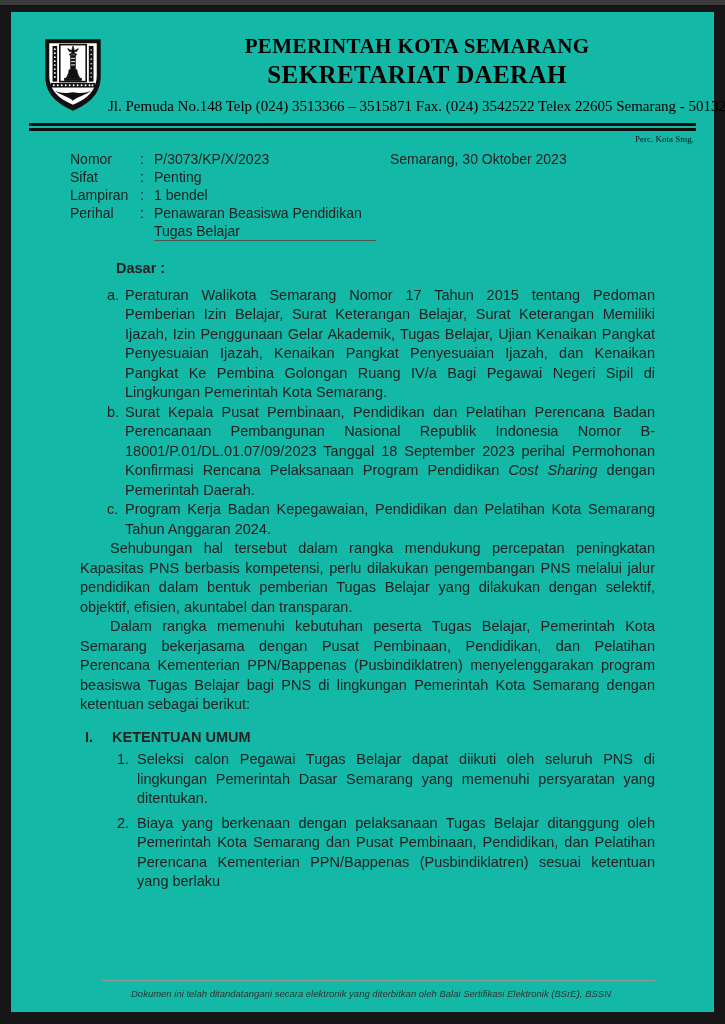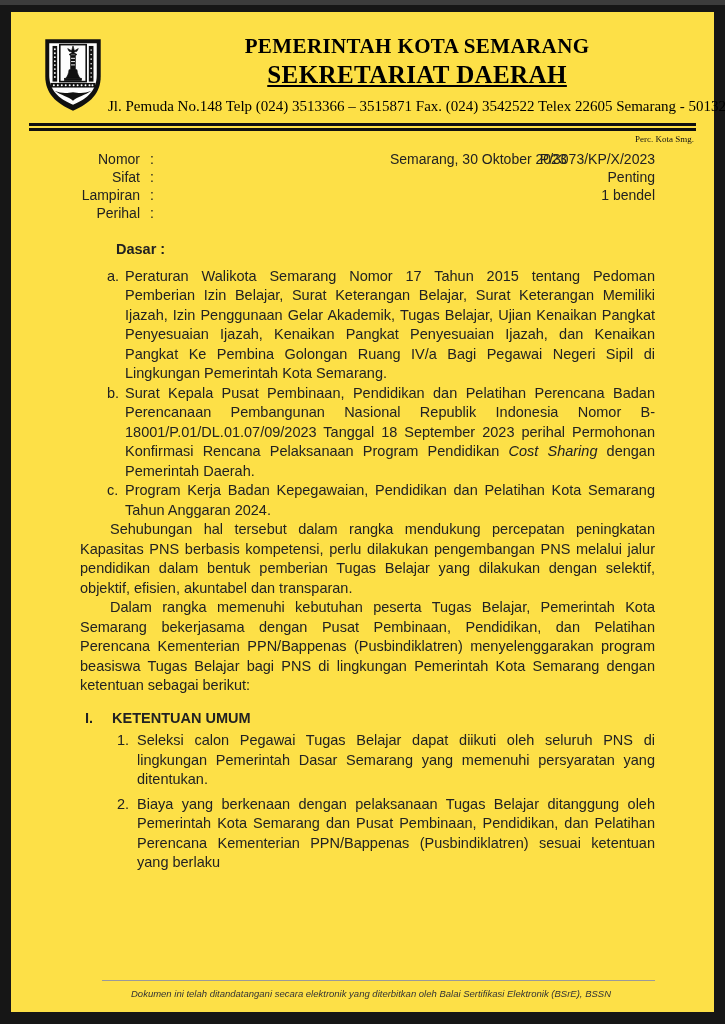--- a/index.html
+++ b/index.html
@@ -1,33 +1,33 @@
 <!DOCTYPE html>
 <html><head>
 <meta charset="utf-8">
 <style>
   html,body { margin:0; padding:0; background:#202020; }
   .shot { position:relative; width:725px; height:1024px; background:#161616; overflow:hidden;
           font-family:"Liberation Sans", sans-serif; }
   .top-strip { position:absolute; top:0; left:0; right:0; height:5px; background:#3c3c3c; }
-  .page { position:absolute; left:11px; right:11px; top:12px; bottom:12px; background:#fde047; color:#222; }
+  .page { position:absolute; left:11px; right:11px; top:12px; bottom:12px; background:#14b8a6; color:#222; }
 
   
   .header { display:flex; align-items:flex-start; margin:22px 30px 0 29px; }
   .logo { width:66px; height:82px; flex:0 0 auto; }
   .header-text { flex:1; text-align:center; font-family:"Liberation Serif", serif; color:#000; padding-left:2px; }
   .org1 { font-size:21px; font-weight:bold; letter-spacing:.4px; }
-  .org2 { font-size:25px; font-weight:bold; margin-top:2px; letter-spacing:.4px;text-decoration:underline; }
+  .org2 { font-size:25px; font-weight:bold; margin-top:2px; letter-spacing:.4px; }
   .addr { font-size:15px; margin-top:9px; white-space:nowrap; }
   .rule { margin:7px 18px 0 18px; height:2px; border-top:3px solid #101010; border-bottom:3px solid #101010; }
   .print-note { text-align:right; margin:3px 20px 0 0; font-family:"Liberation Serif", serif; font-size:9px; color:#111; }
 
   
   .meta { position:relative; margin:6px 59px 0 59px; font-size:14px; line-height:18px; color:#222; }
-  .meta-grid { display:grid; grid-template-columns:70px 14px auto; align-items:start;text-align:right; }
+  .meta-grid { display:grid; grid-template-columns:70px 14px auto; align-items:start; }
   .meta-grid > div { padding:0; }
   .perihal-val { width:222px; padding-bottom:4px; border-bottom:1.4px solid #555; }
   .date { position:absolute; left:320px; top:0; }
 
   
   .recipient { margin:12px 59px 0 64px; font-size:14px; line-height:18.5px; }
   .r-ind { padding-left:27px; }
   .r-city { padding-left:76px; margin-top:9px; letter-spacing:.5px; }
 
   
@@ -130,20 +130,21 @@
         <div>Sifat</div>
         <div>:</div>
         <div>Penting</div>
 
         <div>Lampiran</div>
         <div>:</div>
         <div>1 bendel</div>
 
         <div>Perihal</div>
         <div>:</div>
+        <div class="perihal-val">Penawaran Beasiswa Pendidikan Tugas Belajar</div>
       </div>
       <div class="date">Semarang, 30 Oktober 2023</div>
     </div>
 
 
     <div class="dasar bodytext">
       <div class="dasar-h">Dasar :</div>
       <div class="d-item">
         <div class="d-marker">a.</div>
         <div class="d-text">Peraturan Walikota Semarang Nomor 17 Tahun 2015 tentang Pedoman Pemberian Izin Belajar, Surat Keterangan Belajar, Surat Keterangan Memiliki Ijazah, Izin Penggunaan Gelar Akademik, Tugas Belajar, Ujian Kenaikan Pangkat Penyesuaian Ijazah, Kenaikan Pangkat Penyesuaian Ijazah, dan Kenaikan Pangkat Ke Pembina Golongan Ruang IV/a Bagi Pegawai Negeri Sipil di Lingkungan Pemerintah Kota Semarang.</div>

